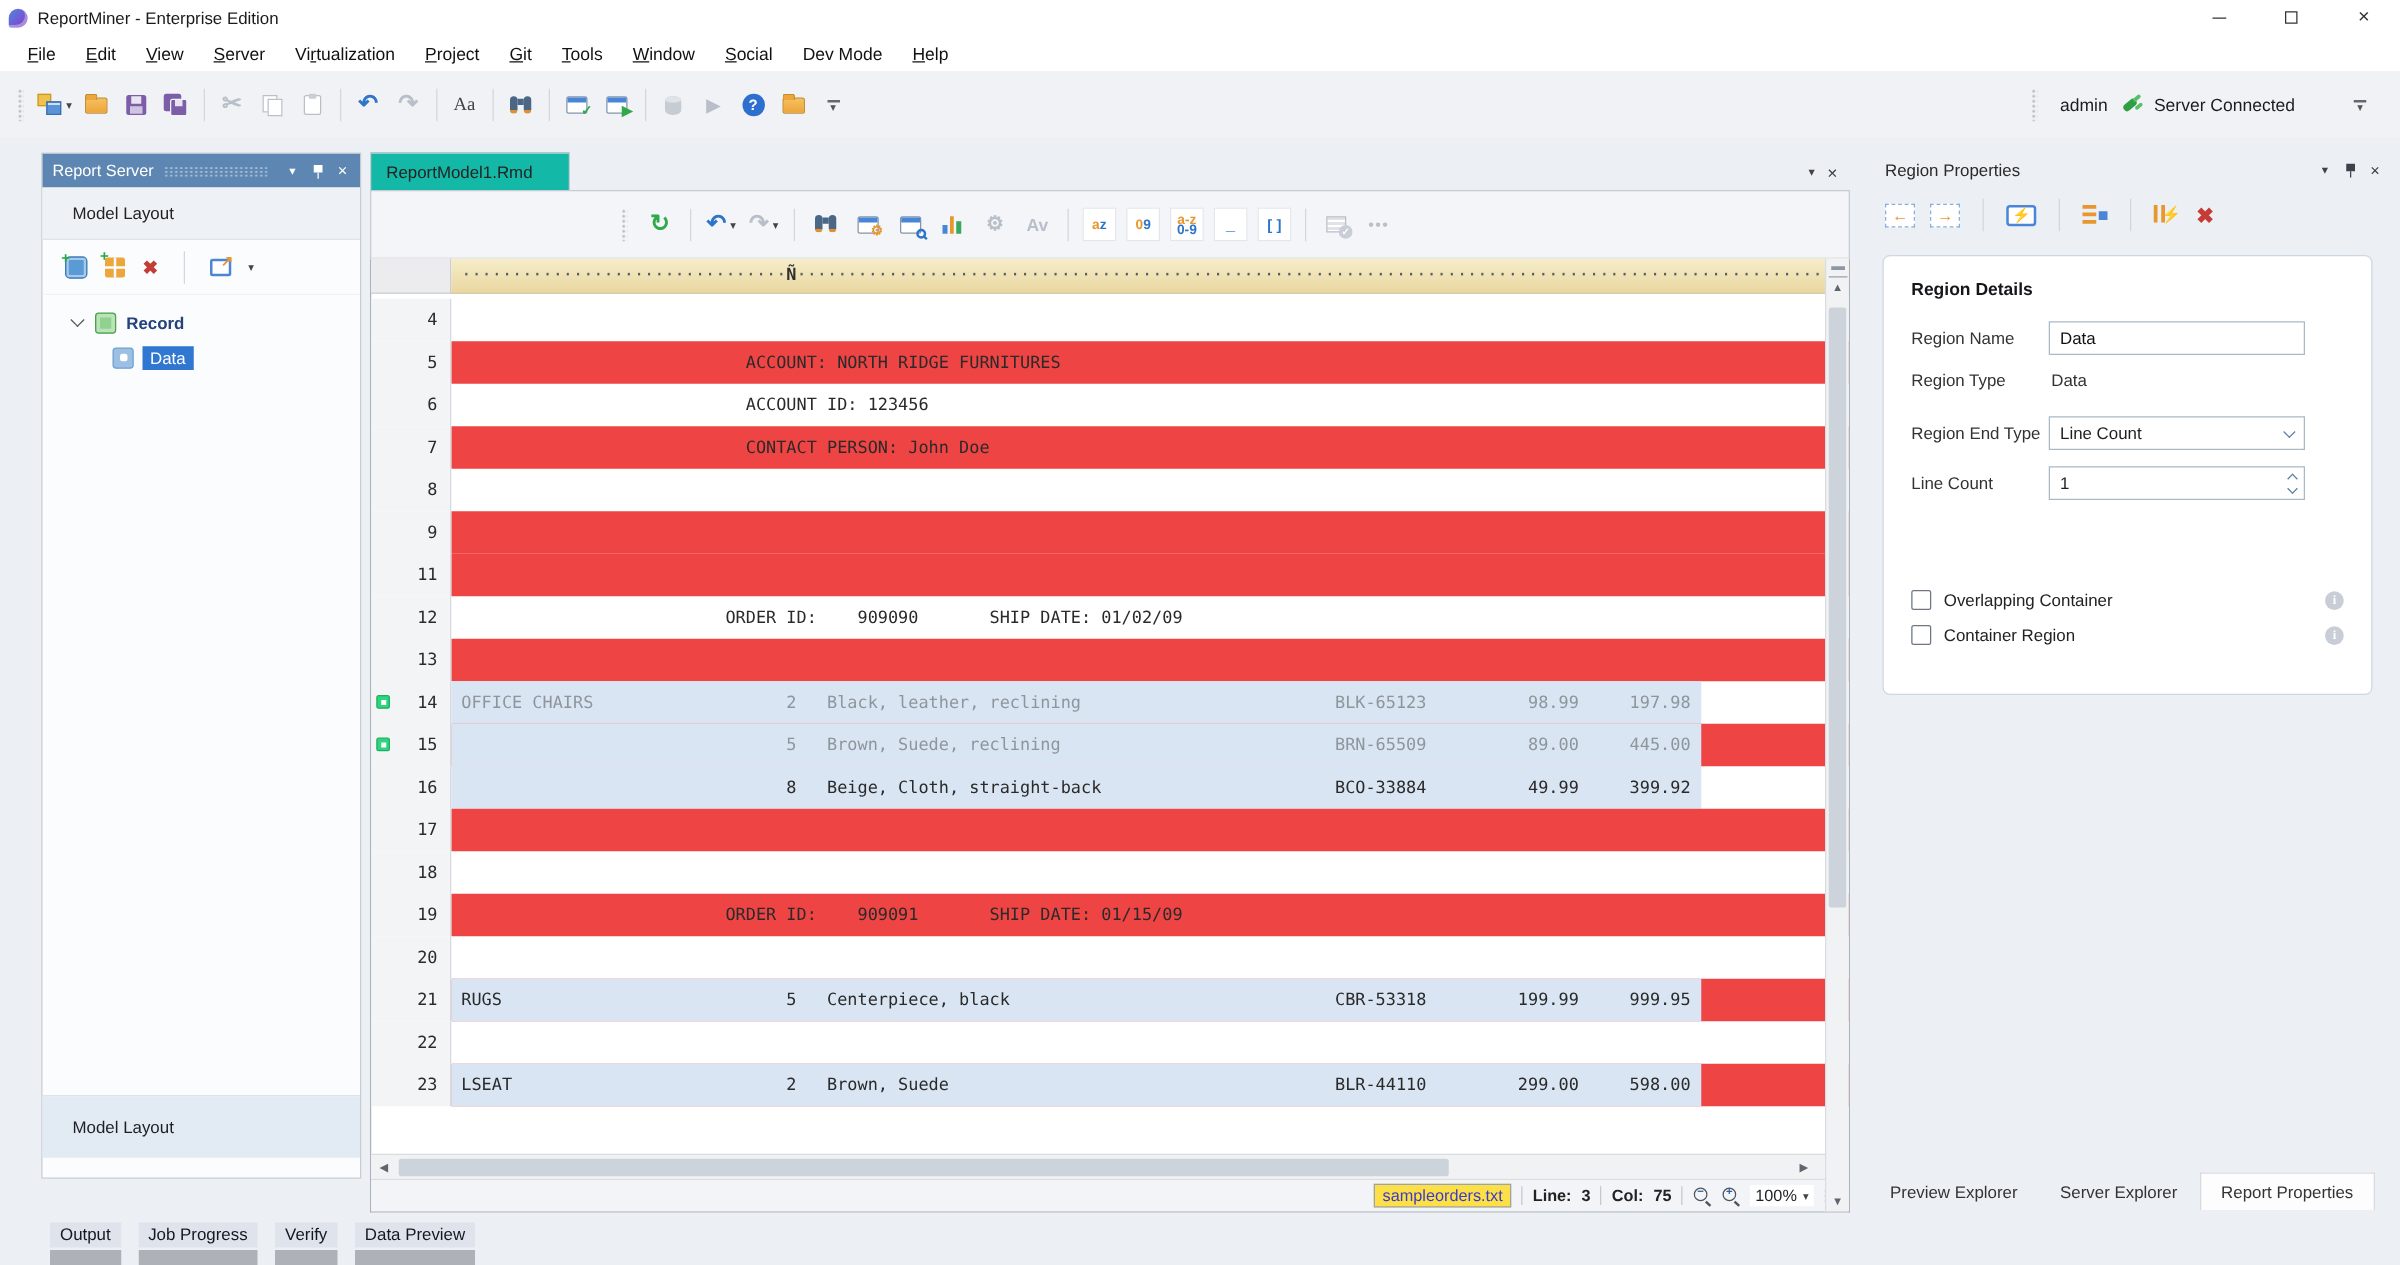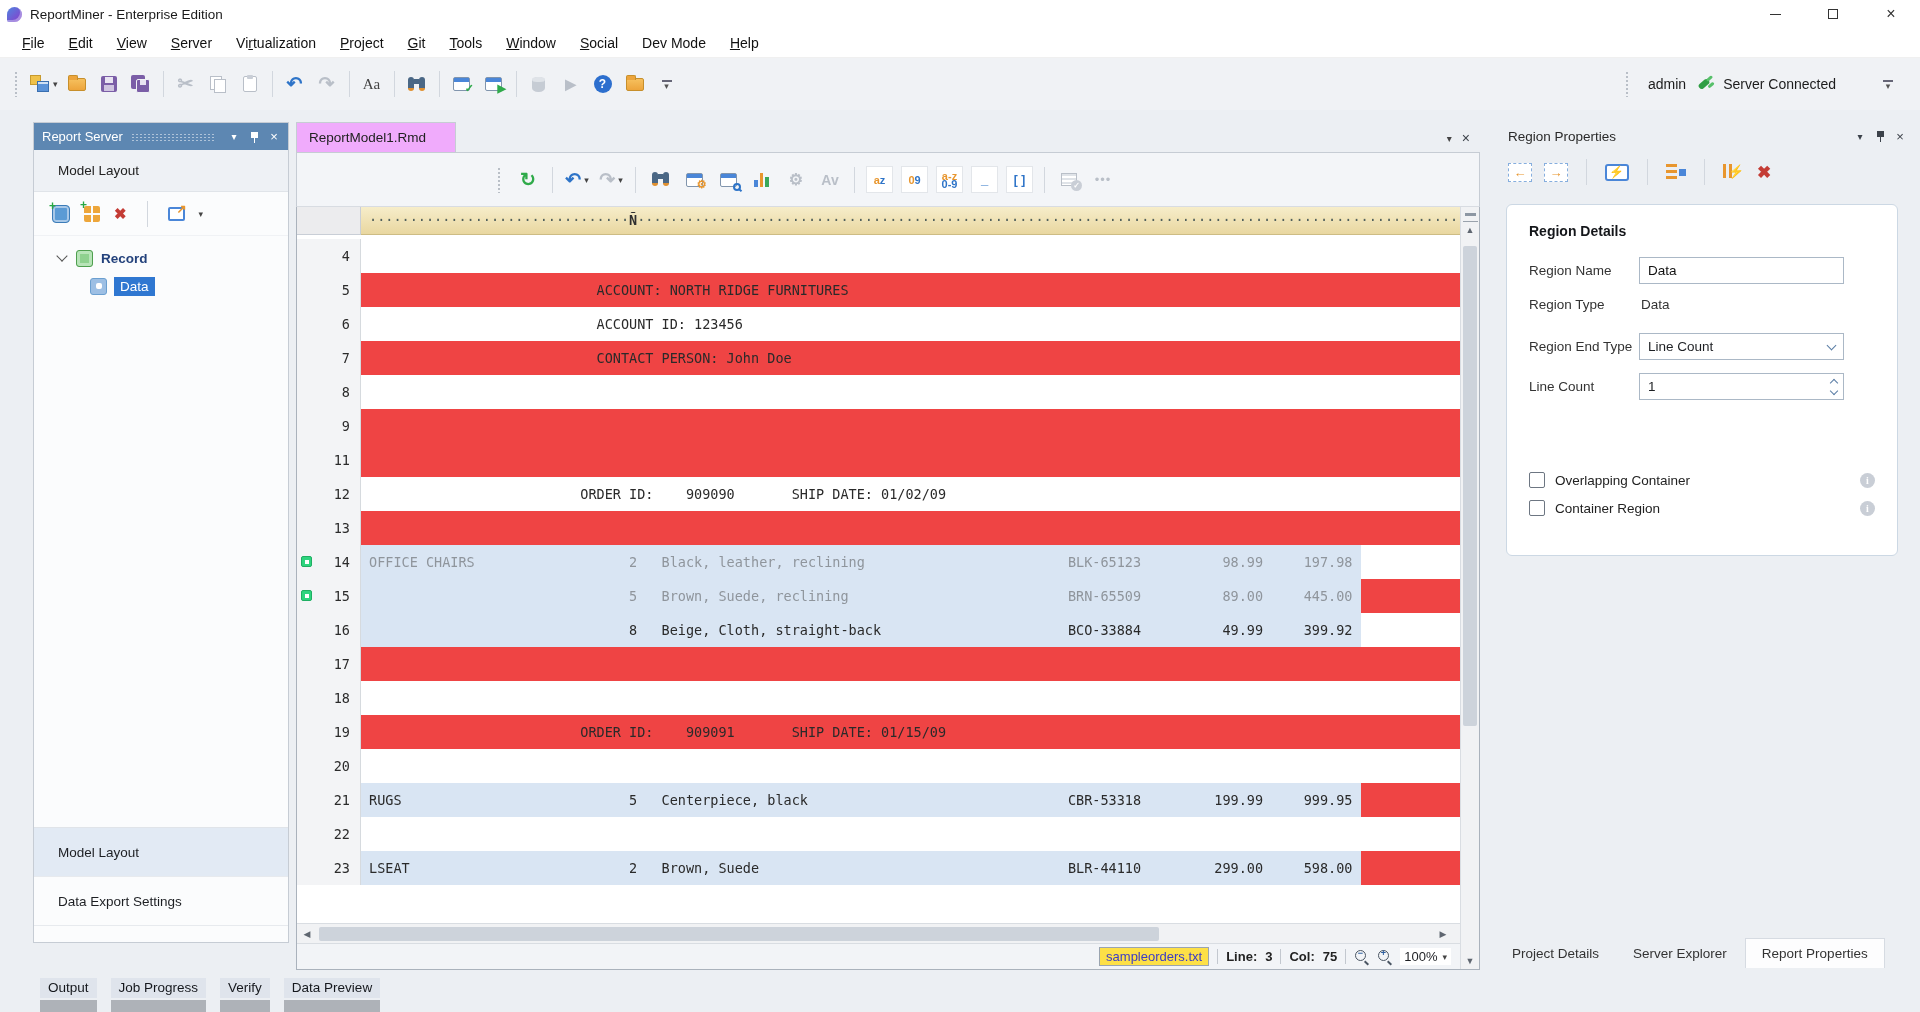--- a/index.html
+++ b/index.html
@@ -98,21 +98,21 @@
   .tlabel-root { color:#24427c; font-weight:700; }
   .tsel { background:#2f77d1; color:#fff; padding:2px 6px; }
   .row-data { padding-left:56px; }
   .rb-views { border-top:1px solid #e0e4e9; }
   .bview { height:49px; display:flex; align-items:center; padding-left:24px; font-size:13.5px; border-bottom:1px solid #e7eaee; background:#fbfcfd; }
   .bview.active { background:#e2eaf4; }
 
   
   .editor { position:absolute; left:296px; top:122px; width:1184px; height:848px; display:flex; flex-direction:column; }
   .etabs { height:30px; display:flex; align-items:flex-end; }
-  .etab { width:160px; height:30px; background:#f0abfc; border:1px solid #c6ccd4; border-bottom:none; display:flex; align-items:center; padding-left:12px; font-size:13.5px; color:#222; }
+  .etab { width:160px; height:30px; background:#14b8a6; border:1px solid #c6ccd4; border-bottom:none; display:flex; align-items:center; padding-left:12px; font-size:13.5px; color:#222; }
   .etabs-right { margin-left:auto; display:flex; align-items:center; gap:10px; padding:0 10px 6px 0; color:#3c424a; }
   .etoolbar { height:55px; background:#f3f5f8; border:1px solid #c6ccd4; border-bottom:1px solid #d8dce2; display:flex; align-items:center; padding-left:196px; gap:2px; }
   .pbox { width:27px; height:27px; background:#fff; border:1px solid #e3e6ea; display:flex; align-items:center; justify-content:center; font-weight:700; }
   .pbox .a { color:#e8962e; font-size:11px; } .pbox .b { color:#2e74c8; font-size:11px; }
   .pbox .stack { display:flex; flex-direction:column; line-height:8px; font-size:8.5px; text-align:center; }
   .big { font-size:19px; font-weight:700; line-height:18px; }
   .i-gearwin b.ov { color:#e8962e; }
   .i-chart { width:16px; height:15px; display:flex; align-items:flex-end; gap:2px; }
   .i-chart i { display:block; width:3.5px; background:#4a86d8; }
   .i-chart i:nth-child(1){ height:7px; background:#4a86d8; }
@@ -367,21 +367,20 @@
       <span class="i-record"></span>
       <span class="tlabel-root">Record</span>
     </div>
     <div class="trow row-data">
       <span class="i-data"></span>
       <span class="tsel">Data</span>
     </div>
   </div>
   <div class="rb-views">
       <div class="bview active">Model Layout</div>
-      <div class="bview">Data Export Settings</div>
     </div>
   <div style="height:16px;"></div>
 </div>
 
 <div class="editor">
   <div class="etabs">
     <div class="etab">
         <span>ReportModel1.Rmd</span>
       </div>
     <div class="etabs-right">
@@ -712,21 +711,21 @@
         </div>
         <div class="cbrow">
           <span class="cbox"></span>
           <span class="cblabel">Container Region</span>
           <span class="info">i</span>
         </div>
       </div>
   </div>
   <div class="rp-sp"></div>
   <div class="rp-tabs">
-      <div class="rtab">Project Details</div>
+      <div class="rtab">Preview Explorer</div>
       <div class="rtab">Server Explorer</div>
       <div class="rtab active">Report Properties</div>
     </div>
 </div>
 
 <div class="btabs">
     <div class="btab">
       <span class="lbl">Output</span>
       <span class="bar"></span>
     </div>

